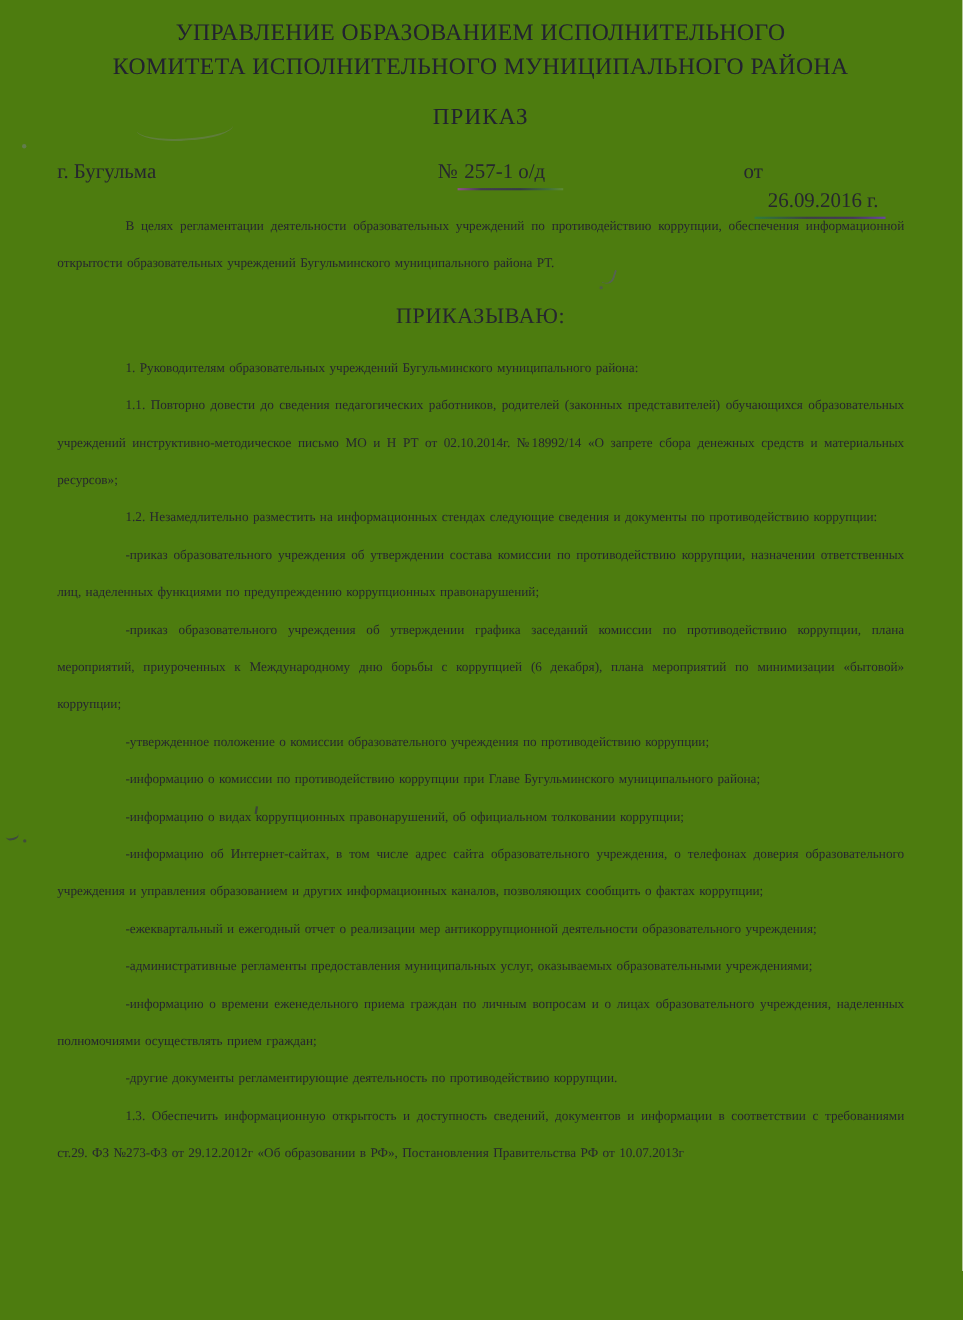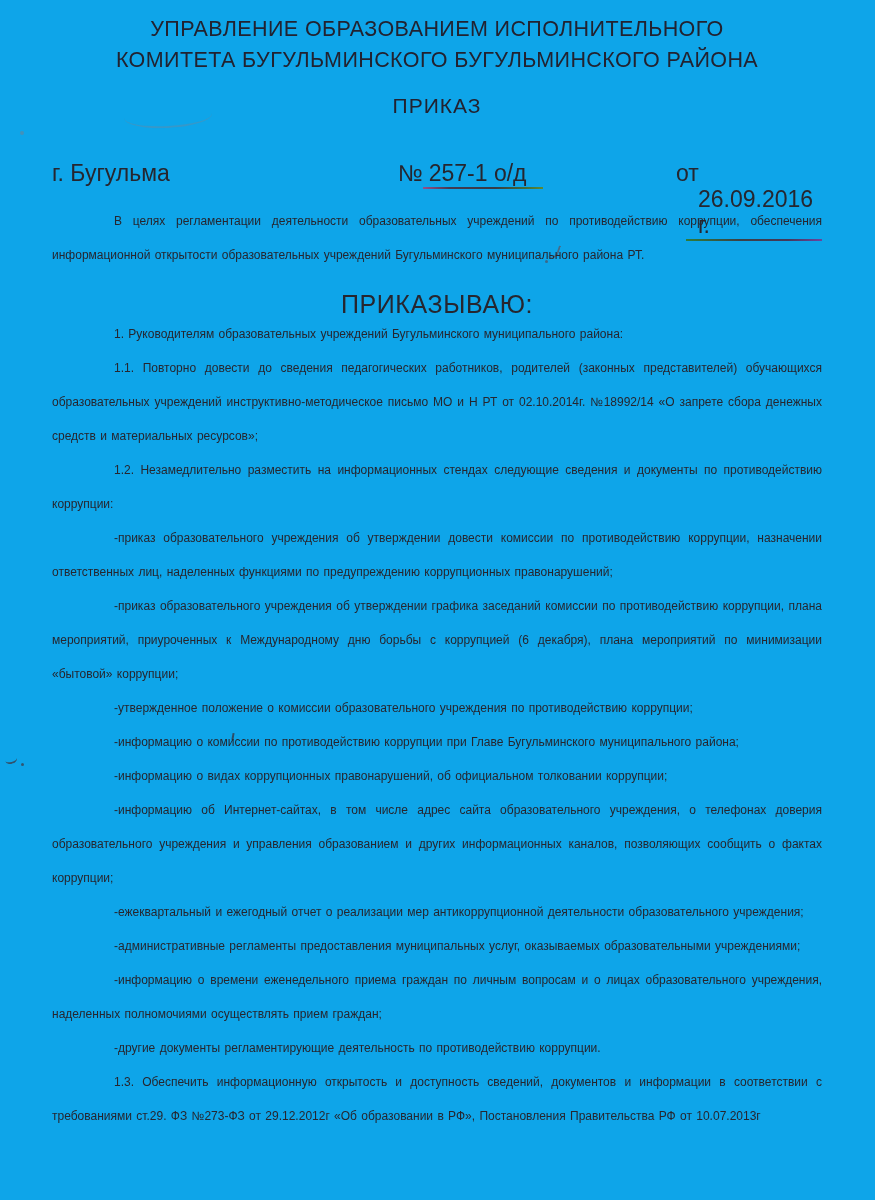--- a/index.html
+++ b/index.html
@@ -4,23 +4,23 @@
 <style>
   html, body {
     margin: 0;
     padding: 0;
     background: #ffffff;
   }
   .page {
     position: relative;
     width: 875px;
     height: 1200px;
-    background: #0ea5e9;
+    background: #4d7c0f;
     color: #26262f;
-    font-family: Liberation Sans, sans-serif;
+    font-family: Liberation Serif, serif;
     overflow: hidden;
   }
   .content {
     position: absolute;
     left: 52px;
     top: 14px;
     width: 770px;
   }
   .org-line {
     text-align: center;
@@ -33,22 +33,22 @@
     text-align: center;
     font-size: 21px;
     line-height: 24px;
     margin-top: 18px;
     letter-spacing: 1px;
     color: #222230;
   }
   .meta-row {
     position: relative;
     height: 28px;
-    margin-top: 42px;
-    font-size: 23px;
+    margin-top: 26px;
+    font-size: 19px;
     line-height: 26px;
   }
   .meta-city   { position: absolute; left: 0; }
   .meta-number { position: absolute; left: 346px; }
   .meta-date   { position: absolute; left: 624px; }
   .u-number {
     display: inline-block;
     padding: 0 16px 3px 6px;
     background-image: linear-gradient(90deg, #94508c 0%, #433a52 22%, #343b46 60%, #3f6d3c 85%, #5d8a34 100%);
     background-repeat: no-repeat;
@@ -67,25 +67,25 @@
   .para {
     margin: 0;
     font-size: 12px;
     line-height: 34px;
     text-align: justify;
     text-indent: 62px;
     word-spacing: 1px;
   }
   .preamble { margin-top: 16px; }
   .resolve-heading {
-    margin: 0;
+    margin: 16px;
     margin-top: 20px;
     text-align: center;
     text-indent: 0;
-    font-size: 25px;
+    font-size: 20px;
     line-height: 24.8px;
     letter-spacing: 0.6px;
   }
   
   .artifact { position: absolute; pointer-events: none; }
   .artifact-curve {
     left: 124px; top: 104px;
     width: 88px; height: 22px;
     border-bottom: 2px solid rgba(130,130,142,0.35);
     border-radius: 50%;
@@ -140,38 +140,38 @@
   <div class="artifact artifact-squiggle"></div>
   <div class="artifact artifact-squiggle-dot"></div>
   <div class="artifact artifact-margin-mark"></div>
   <div class="artifact artifact-margin-dot"></div>
   <div class="artifact artifact-tick"></div>
   <div class="artifact artifact-speck"></div>
 
   <div class="content">
 
     <div class="org-line">УПРАВЛЕНИЕ ОБРАЗОВАНИЕМ ИСПОЛНИТЕЛЬНОГО</div>
-    <div class="org-line">КОМИТЕТА БУГУЛЬМИНСКОГО БУГУЛЬМИНСКОГО РАЙОНА</div>
+    <div class="org-line">КОМИТЕТА ИСПОЛНИТЕЛЬНОГО МУНИЦИПАЛЬНОГО РАЙОНА</div>
 
     <div class="doc-type">ПРИКАЗ</div>
 
     <div class="meta-row">
       <span class="meta-city">г. Бугульма</span>
       <span class="meta-number"><span>№</span><span class="u-number">257-1 о/д</span></span>
       <span class="meta-date"><span>от</span><span class="u-date">26.09.2016 г.</span></span>
     </div>
 
     <p class="para preamble">В целях регламентации деятельности образовательных учреждений по противодействию коррупции, обеспечения информационной открытости образовательных учреждений Бугульминского муниципального района РТ.</p>
 
     <p class="resolve-heading">ПРИКАЗЫВАЮ:</p>
 
     <p class="para">1. Руководителям образовательных учреждений Бугульминского муниципального района:</p>
     <p class="para">1.1. Повторно довести до сведения педагогических работников, родителей (законных представителей) обучающихся образовательных учреждений инструктивно-методическое письмо МО и Н РТ от 02.10.2014г. №18992/14 «О запрете сбора денежных средств и материальных ресурсов»;</p>
     <p class="para">1.2. Незамедлительно разместить на информационных стендах следующие сведения и документы по противодействию коррупции:</p>
-    <p class="para">-приказ образовательного учреждения об утверждении довести комиссии по противодействию коррупции, назначении ответственных лиц, наделенных функциями по предупреждению коррупционных правонарушений;</p>
+    <p class="para">-приказ образовательного учреждения об утверждении состава комиссии по противодействию коррупции, назначении ответственных лиц, наделенных функциями по предупреждению коррупционных правонарушений;</p>
     <p class="para">-приказ образовательного учреждения об утверждении графика заседаний комиссии по противодействию коррупции, плана мероприятий, приуроченных к Международному дню борьбы с коррупцией (6 декабря), плана мероприятий по минимизации «бытовой» коррупции;</p>
     <p class="para">-утвержденное положение о комиссии образовательного учреждения по противодействию коррупции;</p>
     <p class="para">-информацию о комиссии по противодействию коррупции при Главе Бугульминского муниципального района;</p>
     <p class="para">-информацию о видах коррупционных правонарушений, об официальном толковании коррупции;</p>
     <p class="para">-информацию об Интернет-сайтах, в том числе адрес сайта образовательного учреждения, о телефонах доверия образовательного учреждения и управления образованием и других информационных каналов, позволяющих сообщить о фактах коррупции;</p>
     <p class="para">-ежеквартальный и ежегодный отчет о реализации мер антикоррупционной деятельности образовательного учреждения;</p>
     <p class="para">-административные регламенты предоставления муниципальных услуг, оказываемых образовательными учреждениями;</p>
     <p class="para">-информацию о времени еженедельного приема граждан по личным вопросам и о лицах образовательного учреждения, наделенных полномочиями осуществлять прием граждан;</p>
     <p class="para">-другие документы регламентирующие деятельность по противодействию коррупции.</p>
     <p class="para">1.3. Обеспечить информационную открытость и доступность сведений, документов и информации в соответствии с требованиями ст.29. ФЗ №273-ФЗ от 29.12.2012г «Об образовании в РФ», Постановления Правительства РФ от 10.07.2013г</p>

